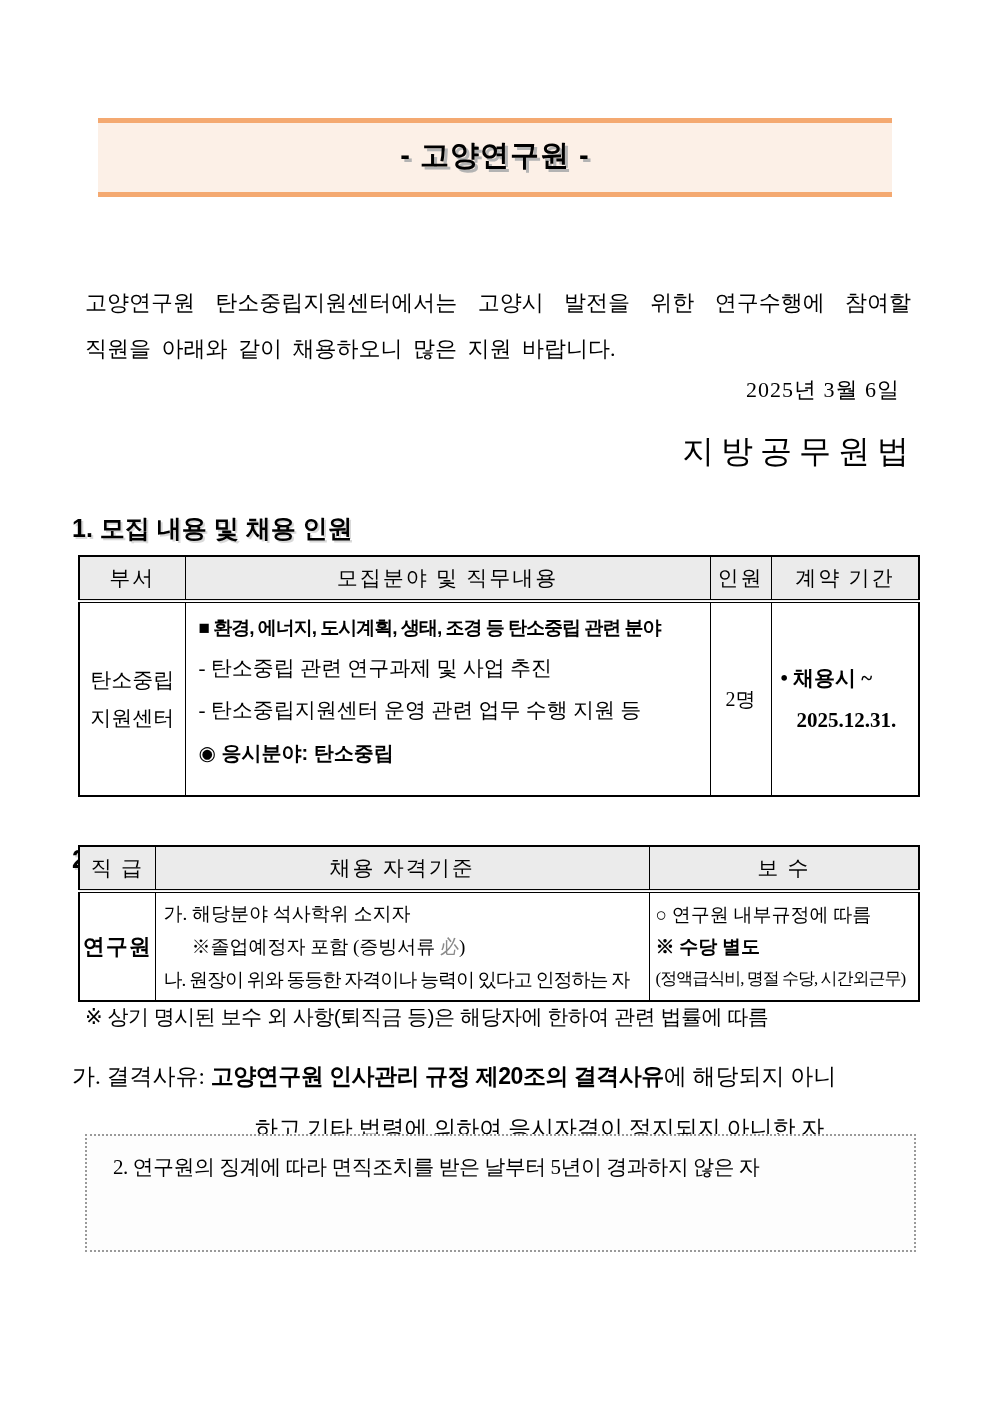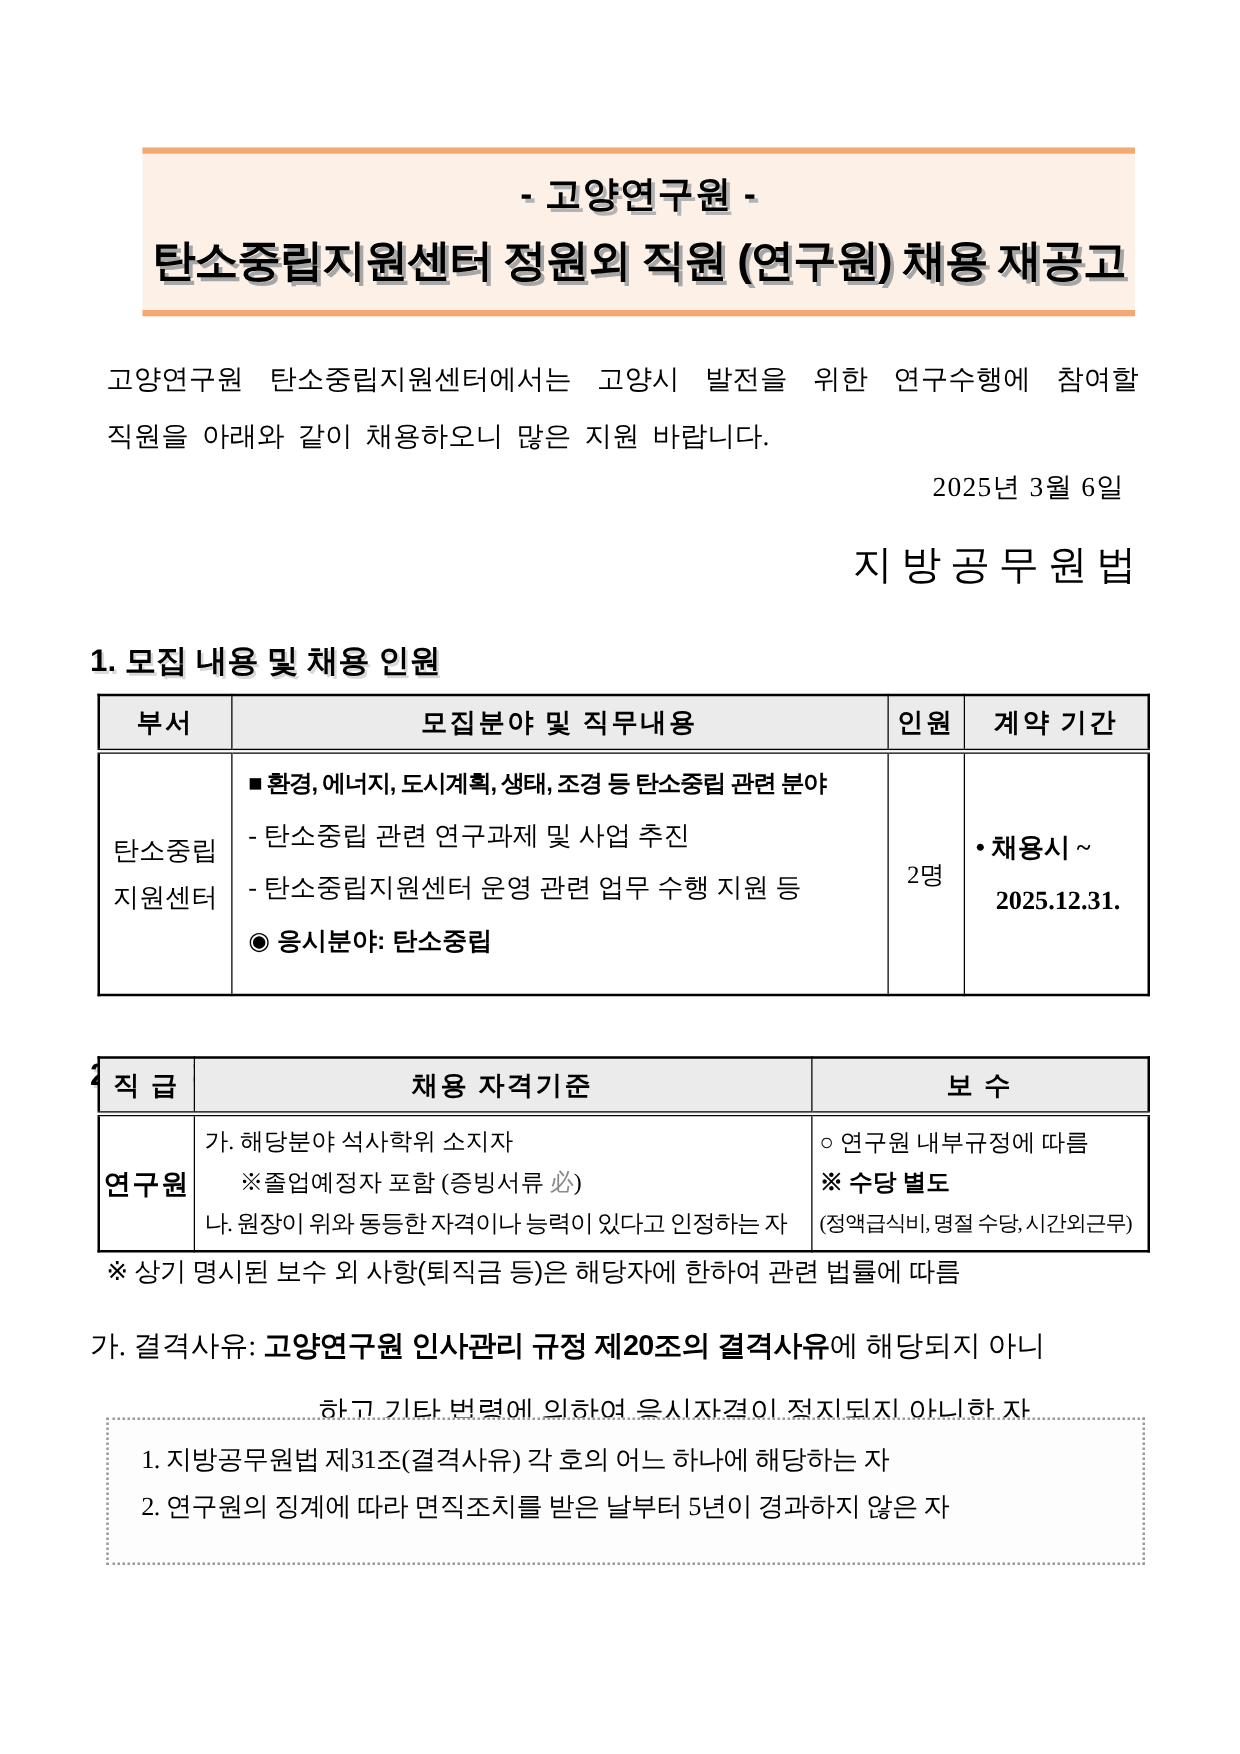--- a/index.html
+++ b/index.html
@@ -8,21 +8,21 @@
     width: 992px; height: 1403px;
     font-family: "Liberation Serif", "DejaVu Serif", serif;
     color: #000;
     position: relative;
     overflow: hidden;
   }
   .page { position: absolute; inset: 0; }
 
   
   .banner {
-    position: absolute; left: 114px; top: 118px; width: 794px;
+    position: absolute; left: 98px; top: 118px; width: 794px;
     border-top: 5px solid var(--banner-border, #F4A971);
     border-bottom: 5px solid var(--banner-border, #F4A971);
     background: var(--banner-bg, #FCF0E7);
     text-align: center;
     padding: 13px 0 16px 0;
   }
   .banner-line1 {
     font-family: "Liberation Sans", "DejaVu Sans", sans-serif;
     font-weight: bold; font-size: 29px; letter-spacing: 1px;
     text-shadow: 3px 3px 0 #b3b3b3;
@@ -56,21 +56,21 @@
 
   
   table.doc { border-collapse: collapse; position: absolute; left: 78px;
               width: 840px; table-layout: fixed;
               border: 2px solid #000; font-size: 21px; }
   #table1 { top: 555px; }
   #table2 { top: 845px; }
   table.doc th, table.doc td { border: 1px solid #000; }
   table.doc thead th {
     background: var(--thead-bg, #EBEBEB);
-    font-weight: bold; height: 45px; font-size: 21px;
+    font-weight: normal; height: 45px; font-size: 21px;
     border-bottom: 4px double #000;
     letter-spacing: 2px;
   }
   #table1 tbody td { height: 175px; vertical-align: middle; }
   #table2 tbody td { height: 107px; vertical-align: middle; }
   .cell-center { text-align: center; }
   .dept { line-height: 38px; font-size: 21px; }
   .duty { padding: 6px 6px 20px 13px; font-size: 21px; }
   .duty-title { font-family: "Liberation Sans", "DejaVu Sans", sans-serif;
                 font-weight: bold; font-size: 19px; letter-spacing: -1px; line-height: 38px; }
@@ -108,21 +108,20 @@
   .rule-title { font-weight: bold; font-size: 21px; line-height: 34px; letter-spacing: -0.5px; }
   .rule-item { font-size: 21px; line-height: 38px; padding-left: 8px; letter-spacing: -0.5px; }
 </style>
 </head>
 <body>
 
 <div class="page">
 
   <div class="banner">
     <div class="banner-line1">- 고양연구원 -</div>
-    <div class="banner-line2">탄소중립지원센터 정원외 직원 (연구원) 채용 재공고</div>
   </div>
 
   <div class="intro">
     <div class="l1">고양연구원  탄소중립지원센터에서는  고양시  발전을  위한  연구수행에  참여할</div>
     <div class="l2">직원을 아래와 같이 채용하오니 많은 지원 바랍니다.</div>
   </div>
 
   <div class="doc-date">2025년  3월  6일</div>
   <div class="signature">지방공무원법</div>
 
@@ -197,17 +196,16 @@
   </table>
 
   <div class="table-note">※ 상기 명시된 보수 외 사항(퇴직금 등)은 해당자에 한하여 관련 법률에 따름</div>
 
   <div class="disq">
     <div class="line1"><span>가. 결격사유: </span><span class="bold-part">고양연구원 인사관리 규정 제20조의 결격사유</span><span>에 해당되지 아니</span></div>
     <div class="line2">하고 기타 법령에 의하여 응시자격이 정지되지 아니한 자</div>
   </div>
 
   <div class="rule-box">
-    <div class="rule-item">1. 지방공무원법 제31조(결격사유) 각 호의 어느 하나에 해당하는 자</div>
     <div class="rule-item">2. 연구원의 징계에 따라 면직조치를 받은 날부터 5년이 경과하지 않은 자</div>
   </div>
 
 </div>
 
 </body></html>

